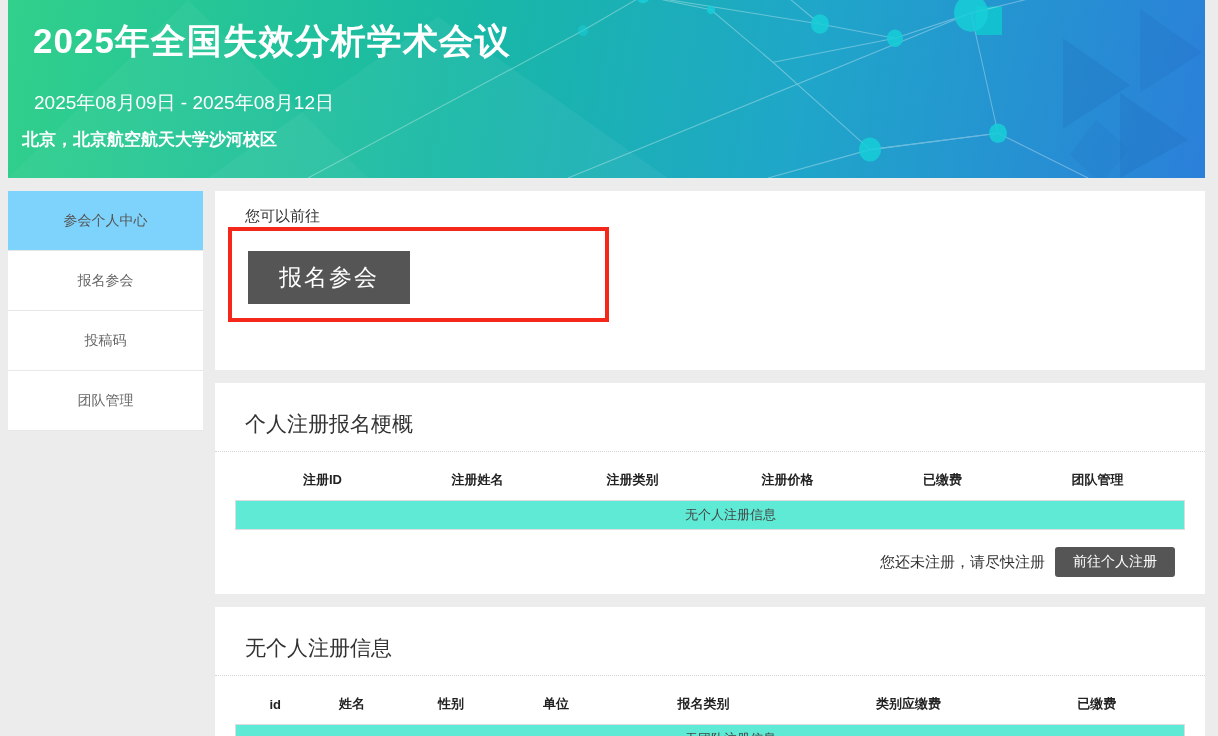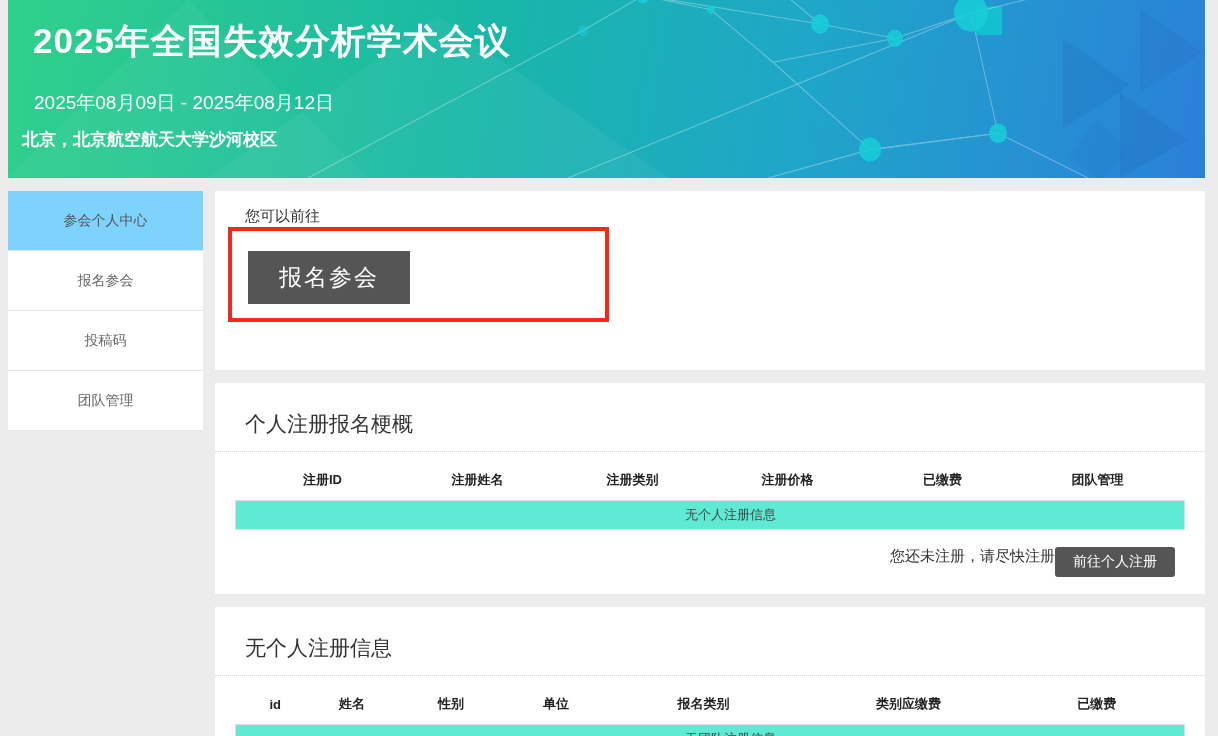--- a/index.html
+++ b/index.html
@@ -80,25 +80,25 @@
     font-size: 13px; font-weight: 700; color: #222; 
     padding: 9px 0 11px; white-space: nowrap;
   }
   .empty-row {
     margin: 0 20px; height: 30px; background: #5eead4; border: 1px solid #ddd;
     display: flex; align-items: center; justify-content: center;
     font-size: 13px; color: #444; padding-left: 41px;
   }
   .sec-footer {
     margin: 17px 30px 0; text-align: right; font-size: 15px; color: #333;
-    display: flex; justify-content: flex-end;
+    display: flex; align-items: center; justify-content: flex-end;
   }
   .small-btn {
     background: #555; color: #fff; font-size: 14px; border: none;
-    padding: 6px 18px; border-radius: 3px; cursor: pointer; 
+    padding: 6px 18px; border-radius: 3px; cursor: pointer; margin-left: 10px;
     font-family: inherit; white-space: nowrap;
   }
 </style>
 </head>
 <body>
 
 <div class="page">
 
   <div class="banner">
     <svg class="net" viewBox="0 0 1197 163" preserveAspectRatio="none">

